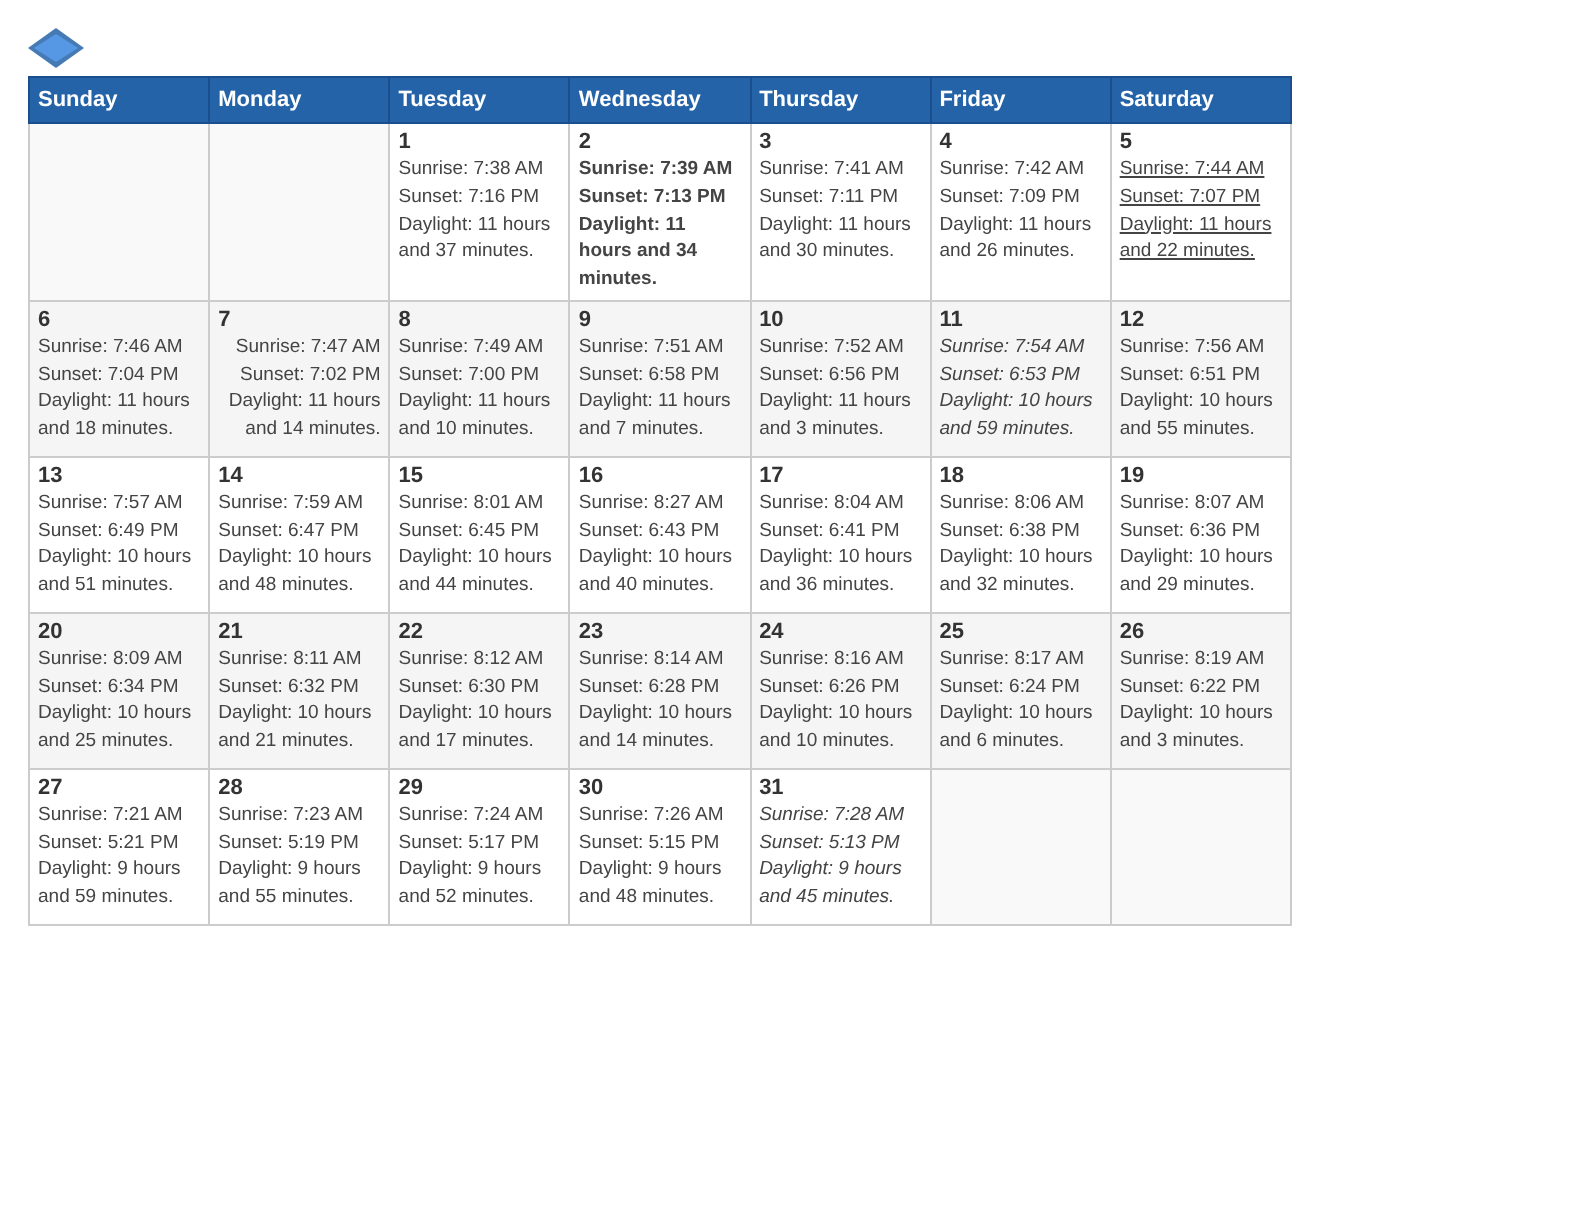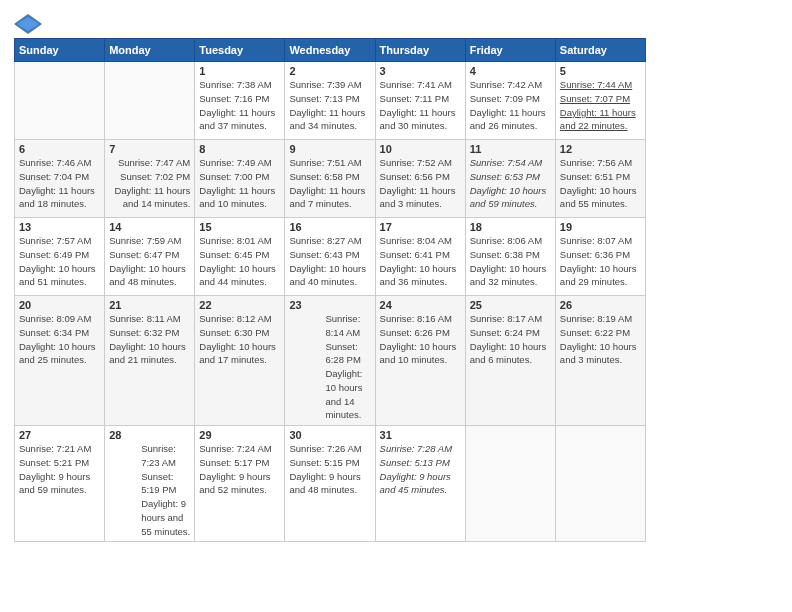--- a/index.html
+++ b/index.html
@@ -129,21 +129,21 @@
           <td class="empty-cell"></td>
           <td class="empty-cell"></td>
           <td>
             <span class="day-number">1</span>
             <div class="day-info" style="white-space: pre-line;">Sunrise: 7:38 AM
 Sunset: 7:16 PM
 Daylight: 11 hours and 37 minutes.</div>
           </td>
           <td>
             <span class="day-number">2</span>
-            <div class="day-info" style="white-space: pre-line;">Sunrise: 7:39 AM
+            <div class="day-info" style="white-space: pre-line; font-weight: bold;">Sunrise: 7:39 AM
 Sunset: 7:13 PM
 Daylight: 11 hours and 34 minutes.</div>
           </td>
           <td>
             <span class="day-number">3</span>
             <div class="day-info" style="white-space: pre-line;">Sunrise: 7:41 AM
 Sunset: 7:11 PM
 Daylight: 11 hours and 30 minutes.</div>
           </td>
           <td>
@@ -261,21 +261,21 @@
 Daylight: 10 hours and 21 minutes.</div>
           </td>
           <td>
             <span class="day-number">22</span>
             <div class="day-info" style="white-space: pre-line;">Sunrise: 8:12 AM
 Sunset: 6:30 PM
 Daylight: 10 hours and 17 minutes.</div>
           </td>
           <td>
             <span class="day-number">23</span>
-            <div class="day-info" style="white-space: pre-line; margin-left: 36px;">Sunrise: 8:14 AM
+            <div class="day-info" style="white-space: pre-line;">Sunrise: 8:14 AM
 Sunset: 6:28 PM
 Daylight: 10 hours and 14 minutes.</div>
           </td>
           <td>
             <span class="day-number">24</span>
             <div class="day-info" style="white-space: pre-line;">Sunrise: 8:16 AM
 Sunset: 6:26 PM
 Daylight: 10 hours and 10 minutes.</div>
           </td>
           <td>
@@ -293,21 +293,21 @@
         </tr>
         <tr>
           <td>
             <span class="day-number">27</span>
             <div class="day-info" style="white-space: pre-line;">Sunrise: 7:21 AM
 Sunset: 5:21 PM
 Daylight: 9 hours and 59 minutes.</div>
           </td>
           <td>
             <span class="day-number">28</span>
-            <div class="day-info" style="white-space: pre-line; margin-left: 32px;">Sunrise: 7:23 AM
+            <div class="day-info" style="white-space: pre-line;">Sunrise: 7:23 AM
 Sunset: 5:19 PM
 Daylight: 9 hours and 55 minutes.</div>
           </td>
           <td>
             <span class="day-number">29</span>
             <div class="day-info" style="white-space: pre-line;">Sunrise: 7:24 AM
 Sunset: 5:17 PM
 Daylight: 9 hours and 52 minutes.</div>
           </td>
           <td>

